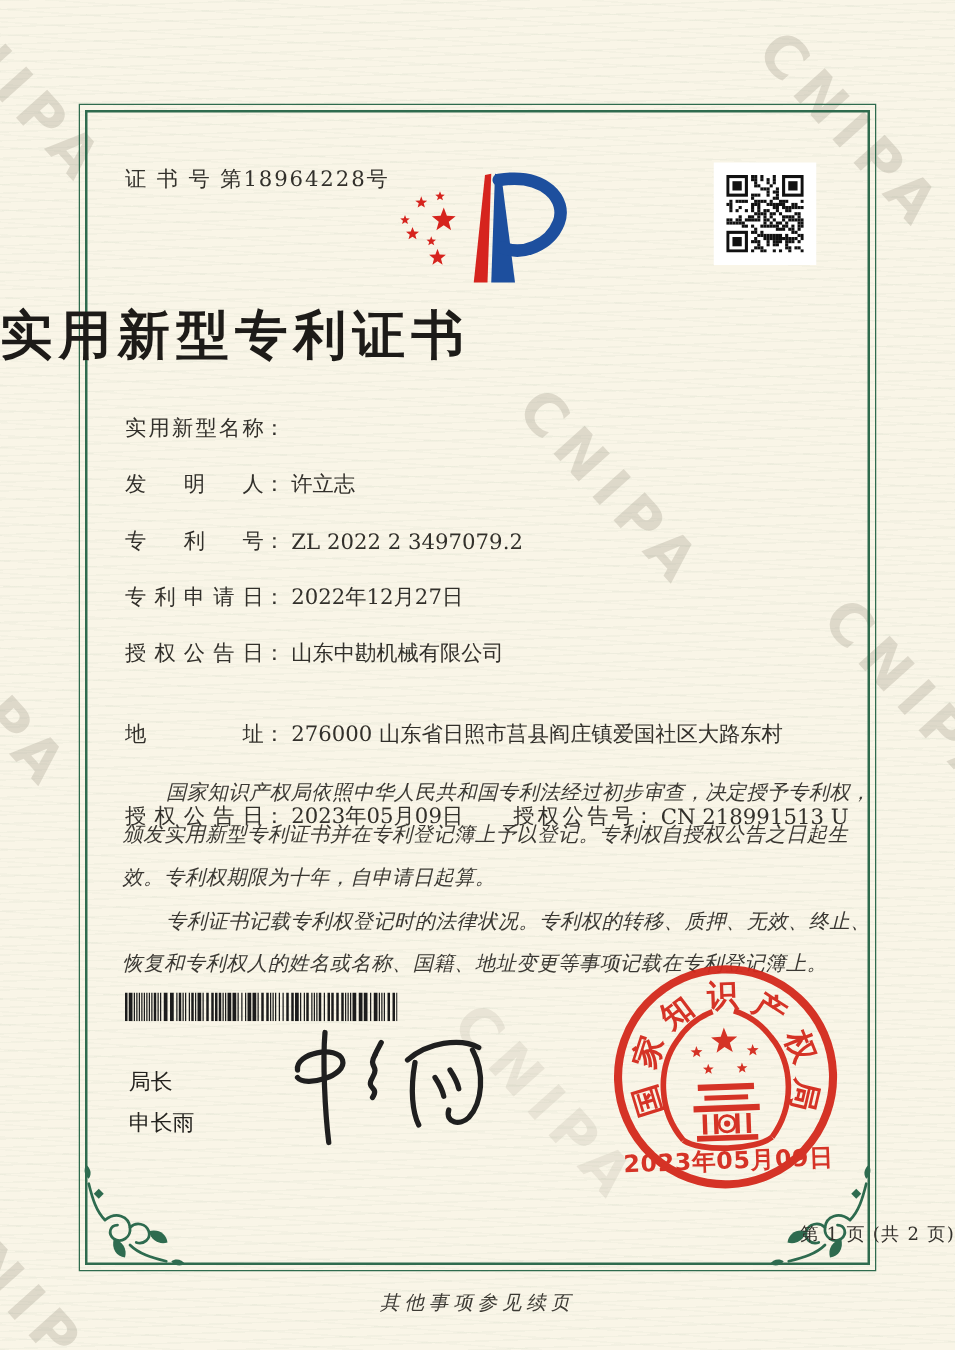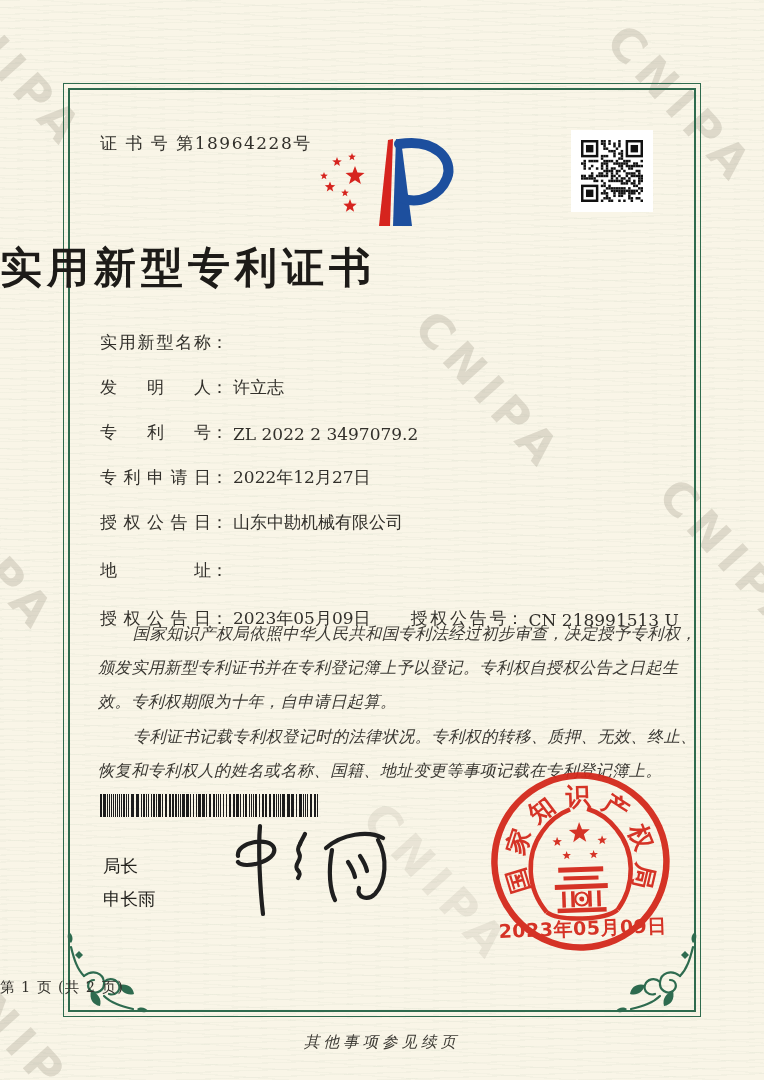--- a/index.html
+++ b/index.html
@@ -16,36 +16,36 @@
     border:1.6px solid #2f6b4e;}
   .frame-inner{position:absolute;left:4px;top:4px;right:4px;bottom:4px;border:2.4px solid #2f6b4e;}
   .certno{position:absolute;left:100px;top:132px;font-size:17px;letter-spacing:1.5px;text-align:center;}
   .logo{position:absolute;left:296px;top:130px;}
   .qrwrap{position:absolute;left:571px;top:130px;width:82px;height:82px;background:#fff;
     display:flex;align-items:center;justify-content:center;}
   .title{position:absolute;left:0;right:0;top:240px;text-align:left;font-size:42px;
     font-weight:700;letter-spacing:5px;color:#1d1b18;}
   .fields{position:absolute;left:100px;top:309px;width:600px;font-size:17px;}
   .frow{display:flex;height:45px;align-items:flex-end;}
-  .frow.gap{margin-top:3px;}
+  .frow.gap{margin-top:20px;}
   .flabel{width:111px;text-align:justify;text-align-last:justify;flex:none;}
   .flabel2{width:96px;text-align:justify;text-align-last:justify;flex:none;margin-left:40px;}
   .colon{width:22px;flex:none;}
   .fval{white-space:nowrap;}
   .bodytext{position:absolute;left:98px;top:617px;width:607px;font-size:16.2px;
     line-height:34px;font-style:italic;color:#3a3833;}
   .bodytext p{margin:0 0 1px 0;text-indent:2.15em;letter-spacing:.4px;}
   .barcode{position:absolute;left:100px;top:794px;}
   .signer{position:absolute;left:103px;top:850px;font-family:"DejaVu Sans","Liberation Sans",sans-serif;
     font-size:17.5px;font-weight:500;color:#24231f;line-height:33px;}
   .sig{position:absolute;left:208px;top:814px;}
   .sealwrap{position:absolute;left:488px;top:769px;transform:rotate(-2deg);opacity:.95;}
   .sealtxt{font:700 25px "DejaVu Sans","Liberation Sans",sans-serif;fill:#d4291c;}
   .sealdate{font:700 19px "DejaVu Sans","Liberation Sans",sans-serif;fill:#d4291c;letter-spacing:.5px;}
-  .pageinfo{position:absolute;left:0;right:0;top:978px;text-align:left;font-size:14.5px;
+  .pageinfo{position:absolute;left:0;right:0;top:978px;text-align:right;font-size:14.5px;
     letter-spacing:1px;color:#33312c;}
   .contnote{position:absolute;left:0;right:0;top:1032px;text-align:center;font-size:15.5px;
     font-style:italic;letter-spacing:4px;color:#3c3a34;}
   .flourish{position:absolute;}
 </style>
 </head>
 <body>
 
 <div class="page">
 
@@ -357,20 +357,21 @@
         <span class="fval">2022年12月27日</span>
     </div>
     <div class="frow">
       <span class="flabel">授权公告日</span>
         <span class="colon">：</span>
         <span class="fval">山东中勘机械有限公司</span>
     </div>
     <div class="frow gap">
       <span class="flabel">地址</span>
         <span class="colon">：</span>
+        <span class="fval">276000 山东省日照市莒县阎庄镇爱国社区大路东村</span>
     </div>
     <div class="frow gap">
       <span class="flabel">授权公告日</span>
         <span class="colon">：</span>
         <span class="fval">2023年05月09日</span>
       <span class="flabel2">授权公告号</span>
         <span class="colon">：</span>
         <span class="fval">CN 218991513 U</span>
     </div>
   </div>

